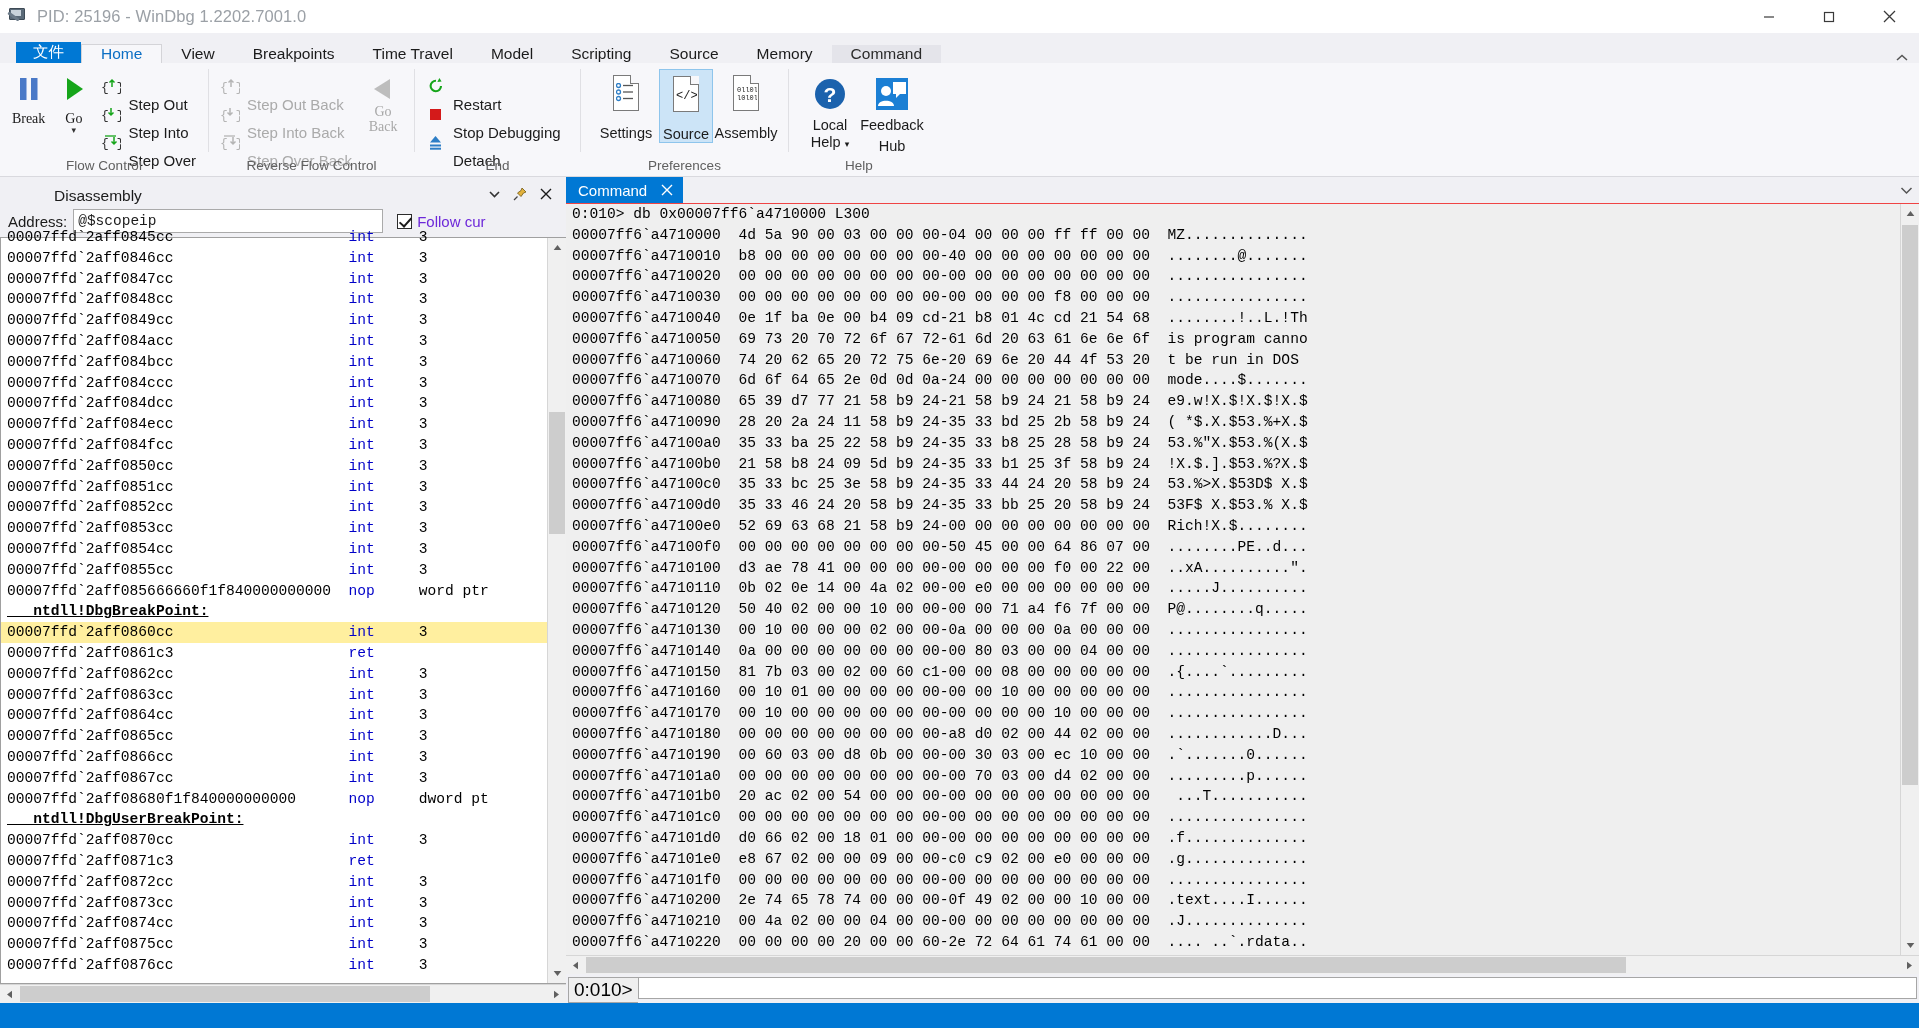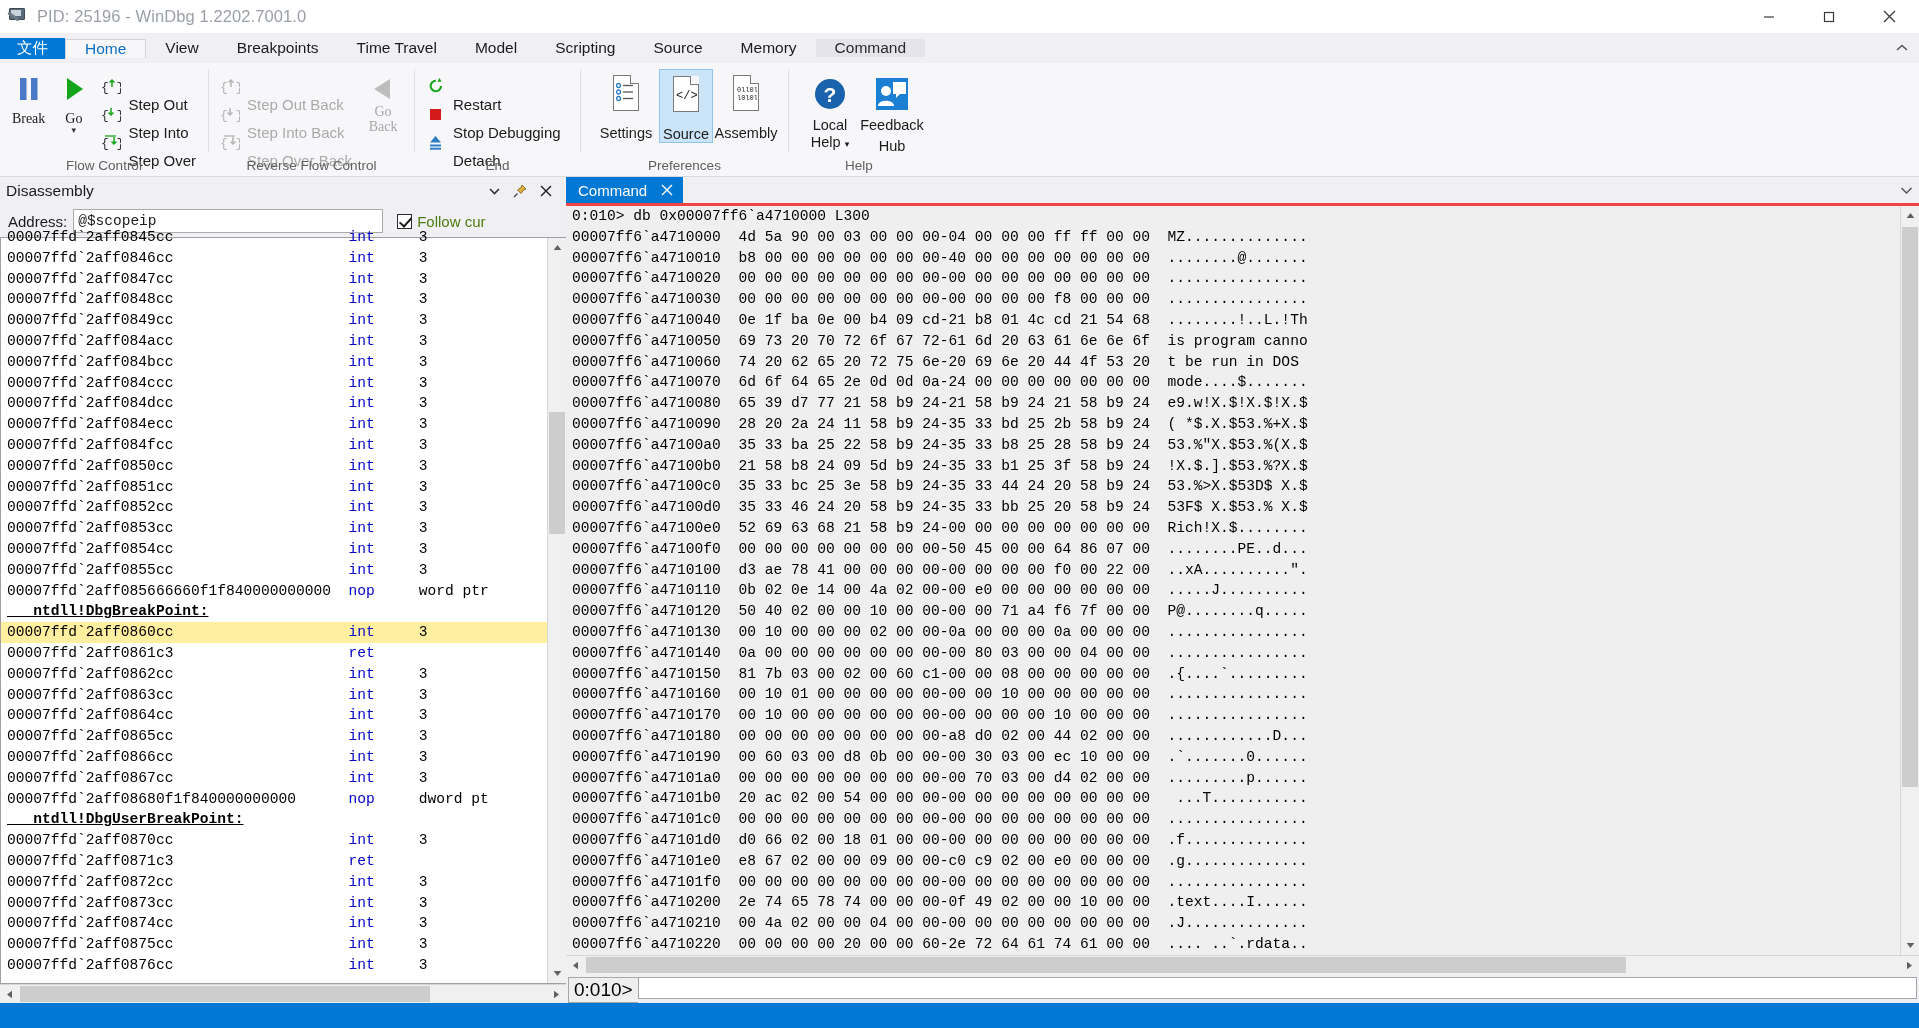--- a/index.html
+++ b/index.html
@@ -20,22 +20,22 @@
   .tb-ico-body { position:absolute; left:2px; top:2px; width:16px; height:12px; background:#5a6a78; border:1px solid #3d4a55; border-radius:1px;}
   .tb-ico-scr { position:absolute; left:4px; top:4px; width:10px; height:6px; background:#c9d3db;}
   .tb-ico-wrench{position:absolute; left:0px; top:9px; width:13px; height:3px; background:#6b7a88; transform:rotate(35deg); border-radius:1px;}
   .titlebar-text { font-size: 16.5px; color: #9ba0a6; letter-spacing: 0.1px; }
   .titlebar-buttons { margin-left: auto; display: flex; height: 33px; }
   .tbtn { width: 60px; height: 33px; display: flex; align-items: center; justify-content: center; color: #4a4a4a; }
   .tbtn svg { display:block; }
 
   
   .ribbon-tabs {
-    height: 30px; display: flex; align-items: center; background: #f0f0f4;
-    flex: 0 0 30px; position: relative;
+    height: 30px; display: flex; align-items: flex-end; background: #f0f0f4;
+    flex: 0 0 30px; position: relative; padding-left: 16px;
   }
   .tab {
     padding: 0 19px; display: flex; align-items: center; font-size: 15.5px; color: #1b1b1b;
     cursor: default; white-space: nowrap;
   }
   .tab.file { background: #0078d4; color: #ffffff; padding: 0 17px; font-size:15.5px;}
   .tab.active { color: #0b6ec4; background: #f7f7fa; border-top: 1px solid #d4d4d8;
                 border-left: 1px solid #d4d4d8; border-right: 1px solid #d4d4d8;}
   .tab.cmdactive { color: #2b2b2b; background: #e4e4ea; }
   .ribbon-collapse { margin-left: auto; width: 34px; display:flex; align-items:center; justify-content:center; color:#555; }
@@ -73,33 +73,33 @@
 
   .docicon { width: 34px; height: 38px; position: relative; }
   .docicon .page { position:absolute; left:4px; top:0; width:26px; height:36px; background:#fff; border:1.6px solid #7a7a7a; }
   .docicon .fold { position:absolute; right:4px; top:0; width:9px; height:9px; background:#f7f7fa; border-left:1.6px solid #7a7a7a; border-bottom:1.6px solid #7a7a7a; }
 
   
   .main { flex: 1; display: flex; background: #f0f0f4; min-height: 0; }
 
   
   .disasm { width: 566px; display: flex; flex-direction: column; background: #f0f0f4; }
-  .pane-head { height: 28px; display: flex; align-items: center; background: #f0f0f4; }
+  .pane-head { height: 28px; display: flex; align-items: flex-end; background: #f0f0f4; margin-left: 48px; }
   .pane-head .t { font-size: 15.5px; color: #1b1b1b; padding-left: 6px; }
   .pane-head .acts { margin-left: auto; display: flex; align-items: center; gap: 2px; padding-right: 8px; }
   .pane-act { width: 24px; height: 22px; display: flex; align-items: center; justify-content: center; color: #333; }
   .addrbar { height: 32px; display: flex; align-items: center; padding: 0 4px 0 8px; background: #f0f0f4; }
   .addrbar .lab { font-size: 15px; color: #1b1b1b; margin-right: 6px; }
   .addrbox { width: 310px; height: 24px; background: #fff; border: 1px solid #aaa; font-size: 14.5px;
              font-family: "Liberation Mono", monospace; padding: 0 4px; line-height: 22px; color:#1b1b1b; }
   .chkwrap { display: flex; align-items: center; margin-left: 14px; }
   .chkbox { width: 15px; height: 15px; border: 1.4px solid #2b2b2b; background: #fff; position: relative; margin-right: 5px; }
   .chkbox:after { content: ""; position: absolute; left: 4px; top: 0px; width: 5px; height: 10px;
                   border: solid #1b1b1b; border-width: 0 2px 2px 0; transform: rotate(42deg); }
-  .chklbl { font-size: 15px; color: #4d7c0f; white-space: nowrap; }
+  .chklbl { font-size: 15px; color: #6d28d9; white-space: nowrap; }
 
   .disasm-body { flex: 1; display: flex; background: #fff; border: 1px solid #a0a0a0; border-right:none; margin-left:0; min-height:0; position: relative;}
   .disasm-code { flex: 1; overflow: hidden; font-family: "Liberation Mono", monospace; font-size: 14.6px;
                  line-height: 20.8px; color: #000; padding-top: 0px; white-space: pre; }
   .dl { display: block; height: 20.8px; padding-left: 6px; }
   .dl.hl { background: #ffef9f; }
   .dl .mn { color: #0000c8; }
   .dl .lbl { color: #000; font-weight: bold; text-decoration: underline; }
 
   
@@ -111,21 +111,21 @@
   .hsb .arw { width: 19px; display:flex; align-items:center; justify-content:center;}
   .hsb .track { flex:1; position: relative; }
   .hsb .thumb { position:absolute; top:1px; bottom:1px; background:#cdcdcd; }
 
   
   .cmdpane { flex: 1; display: flex; flex-direction: column; background: #f0f0f4; min-width:0; }
   .cmdtabbar { height: 26px; display: flex; align-items: stretch; background: #f0f0f4; }
   .cmdtab { background: #0078d4; color: #fff; display: flex; align-items: center; padding: 0 10px 0 12px; font-size: 15px; }
   .cmdtab .x { margin-left: 14px; display:flex; align-items:center; }
   .cmdtabrest { flex:1; display:flex; align-items:center; justify-content:flex-end; padding-right:6px;}
-  .cmd-body { flex: 1; display: flex; flex-direction: column; min-height: 0; background:#efefef; border-top:3px solid #ef4444;}
+  .cmd-body { flex: 1; display: flex; flex-direction: column; min-height: 0; background:#efefef; border-top:1px solid #ef4444;}
   .cmd-inner { flex: 1; display: flex; min-height: 0; }
   .cmd-out { flex: 1; overflow: hidden; font-family: "Liberation Mono", monospace; font-size: 14.6px;
              line-height: 20.8px; color: #000; background: #efefef; white-space: pre; padding-left: 6px; }
   .cmd-line { display:block; height: 20.8px; }
   .cmd-input-row { height: 29px; display:flex; align-items:stretch; background:#f0f0f4; padding: 3px 2px 4px 2px;}
   .cmd-prompt { background:#efefef; border:1px solid #a6a6a6; border-right:none; font-family:Liberation Sans, sans-serif;
                 font-size:19px; display:flex; align-items:center; padding: 12px 5px; color:#000; }
   .cmd-entry { flex:1; background:#fff; border:1px solid #a6a6a6; }
 
   

